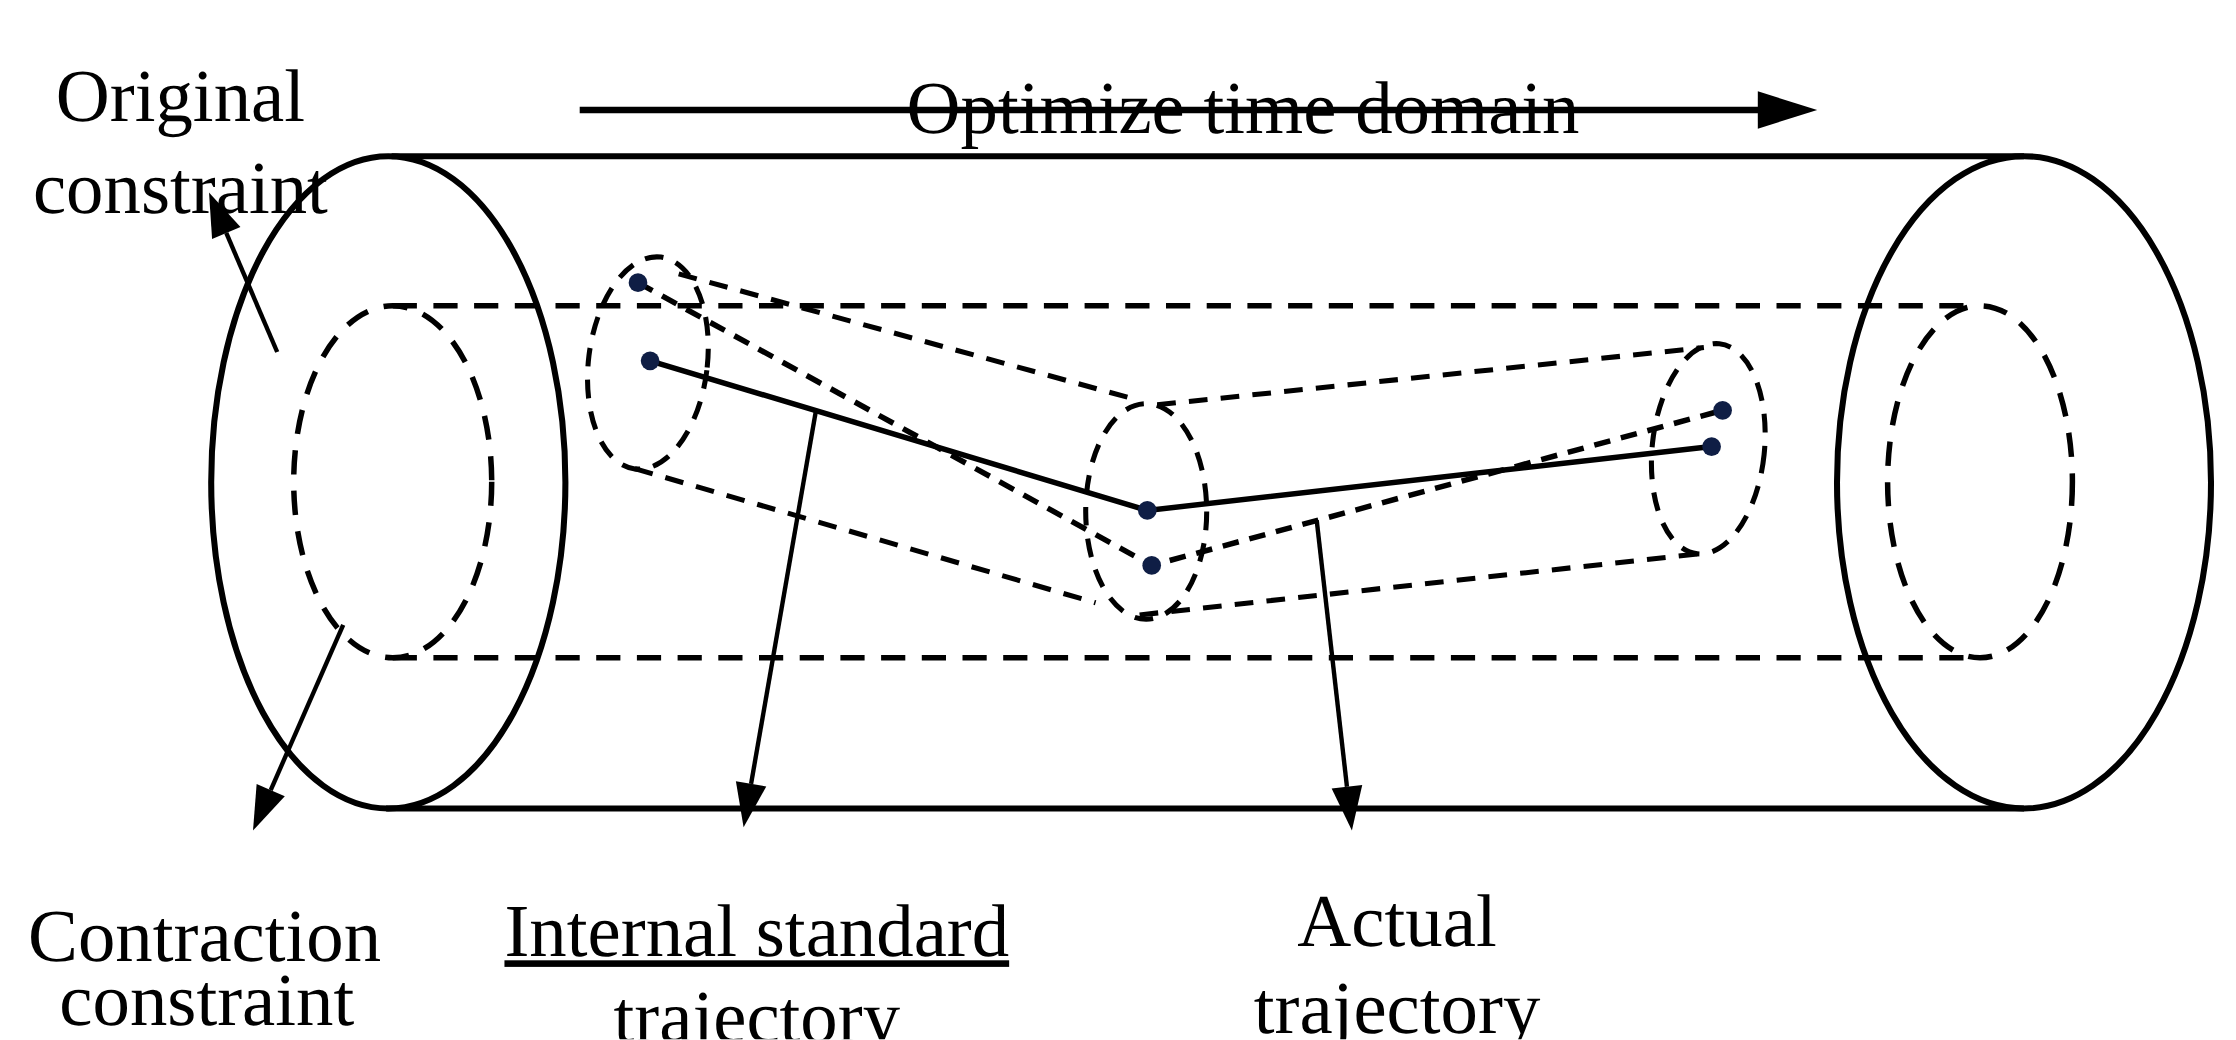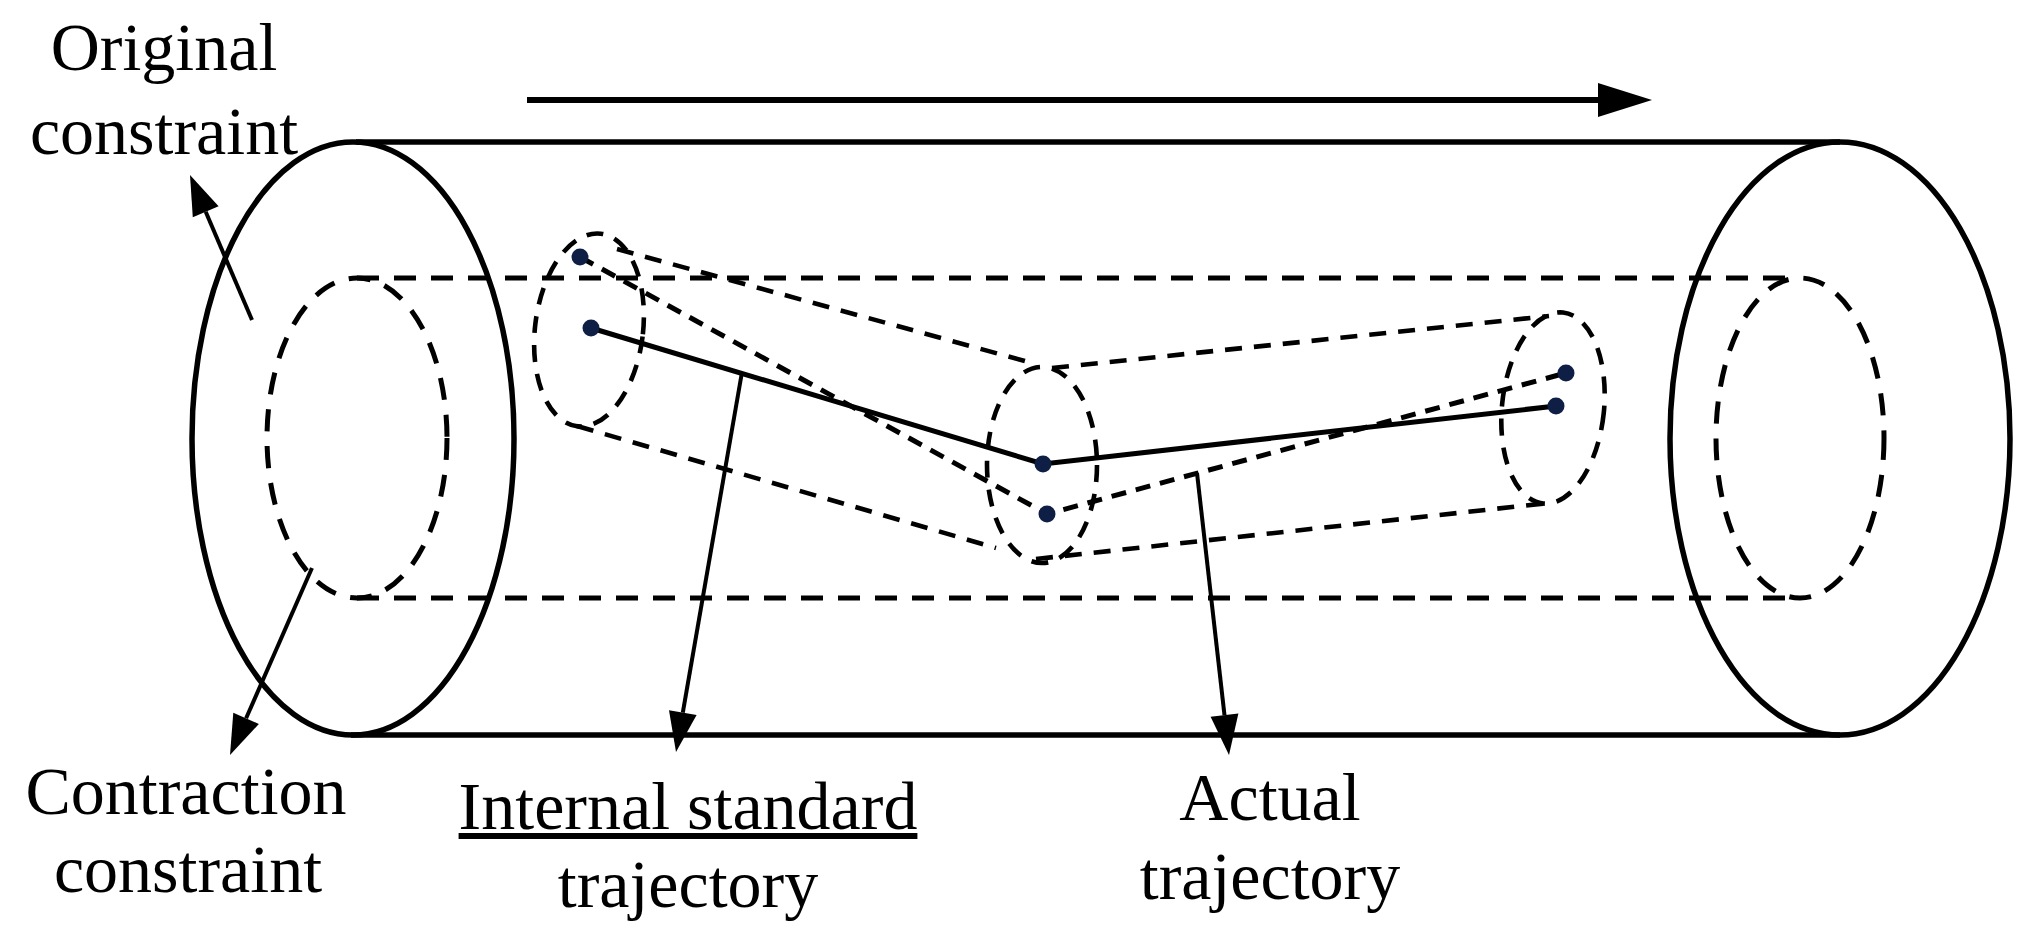--- a/index.html
+++ b/index.html
@@ -12,20 +12,21 @@
   }
   .stage svg{position:absolute;left:0;top:0;width:2033px;height:945px;display:block;}
   .lbl{
     position:absolute;
     transform:translate(-50%,-50%);
     white-space:nowrap;
     font-size:68px;
     line-height:1;
     color:#000;
     text-align:center;
+    margin-top:40px;
   }
   
   .solid-thick{fill:none;stroke:#000;stroke-width:5.5;}
   .dash-thick{fill:none;stroke:#000;stroke-width:5;stroke-dasharray:22 15;}
   .dash-cone{fill:none;stroke:#000;stroke-width:4.6;stroke-dasharray:17 12;}
   .traj-solid{fill:none;stroke:#000;stroke-width:5;}
   .traj-dash{fill:none;stroke:#000;stroke-width:5;stroke-dasharray:15 10;}
   .pointer{fill:none;stroke:#000;stroke-width:4;}
   .arrowhead{fill:#000;stroke:none;}
 </style>
@@ -99,28 +100,29 @@
       <polygon class="arrowhead" points="676,752 669,710.2 696.6,715"></polygon>
     </g>
 
     <g>
       <line class="pointer" x1="1197" y1="473" x2="1224.5" y2="715.2"></line>
       <polygon class="arrowhead" points="1229,755 1210.6,716.8 1238.4,713.6"></polygon>
     </g>
 
   </svg>
 
+  <div class="lbl" style="left:1130px;top:58px;">Optimize time domain</div>
 
   <div>
     <div class="lbl" style="left:164px;top:47px;">Original</div>
     <div class="lbl" style="left:164px;top:131px;">constraint</div>
   </div>
 
   <div>
-    <div class="lbl" style="left:186px;top:791px;">Contraction</div>
+    <div class="lbl" style="left:186px;top:811px;">Contraction</div>
     <div class="lbl" style="left:188px;top:869px;">constraint</div>
   </div>
 
   <div>
     <div class="lbl" style="left:688px;top:806px;text-decoration:underline;">Internal standard</div>
     <div class="lbl" style="left:688px;top:884px;">trajectory</div>
   </div>
 
   <div>
     <div class="lbl" style="left:1270px;top:797px;text-align:right;">Actual</div>

